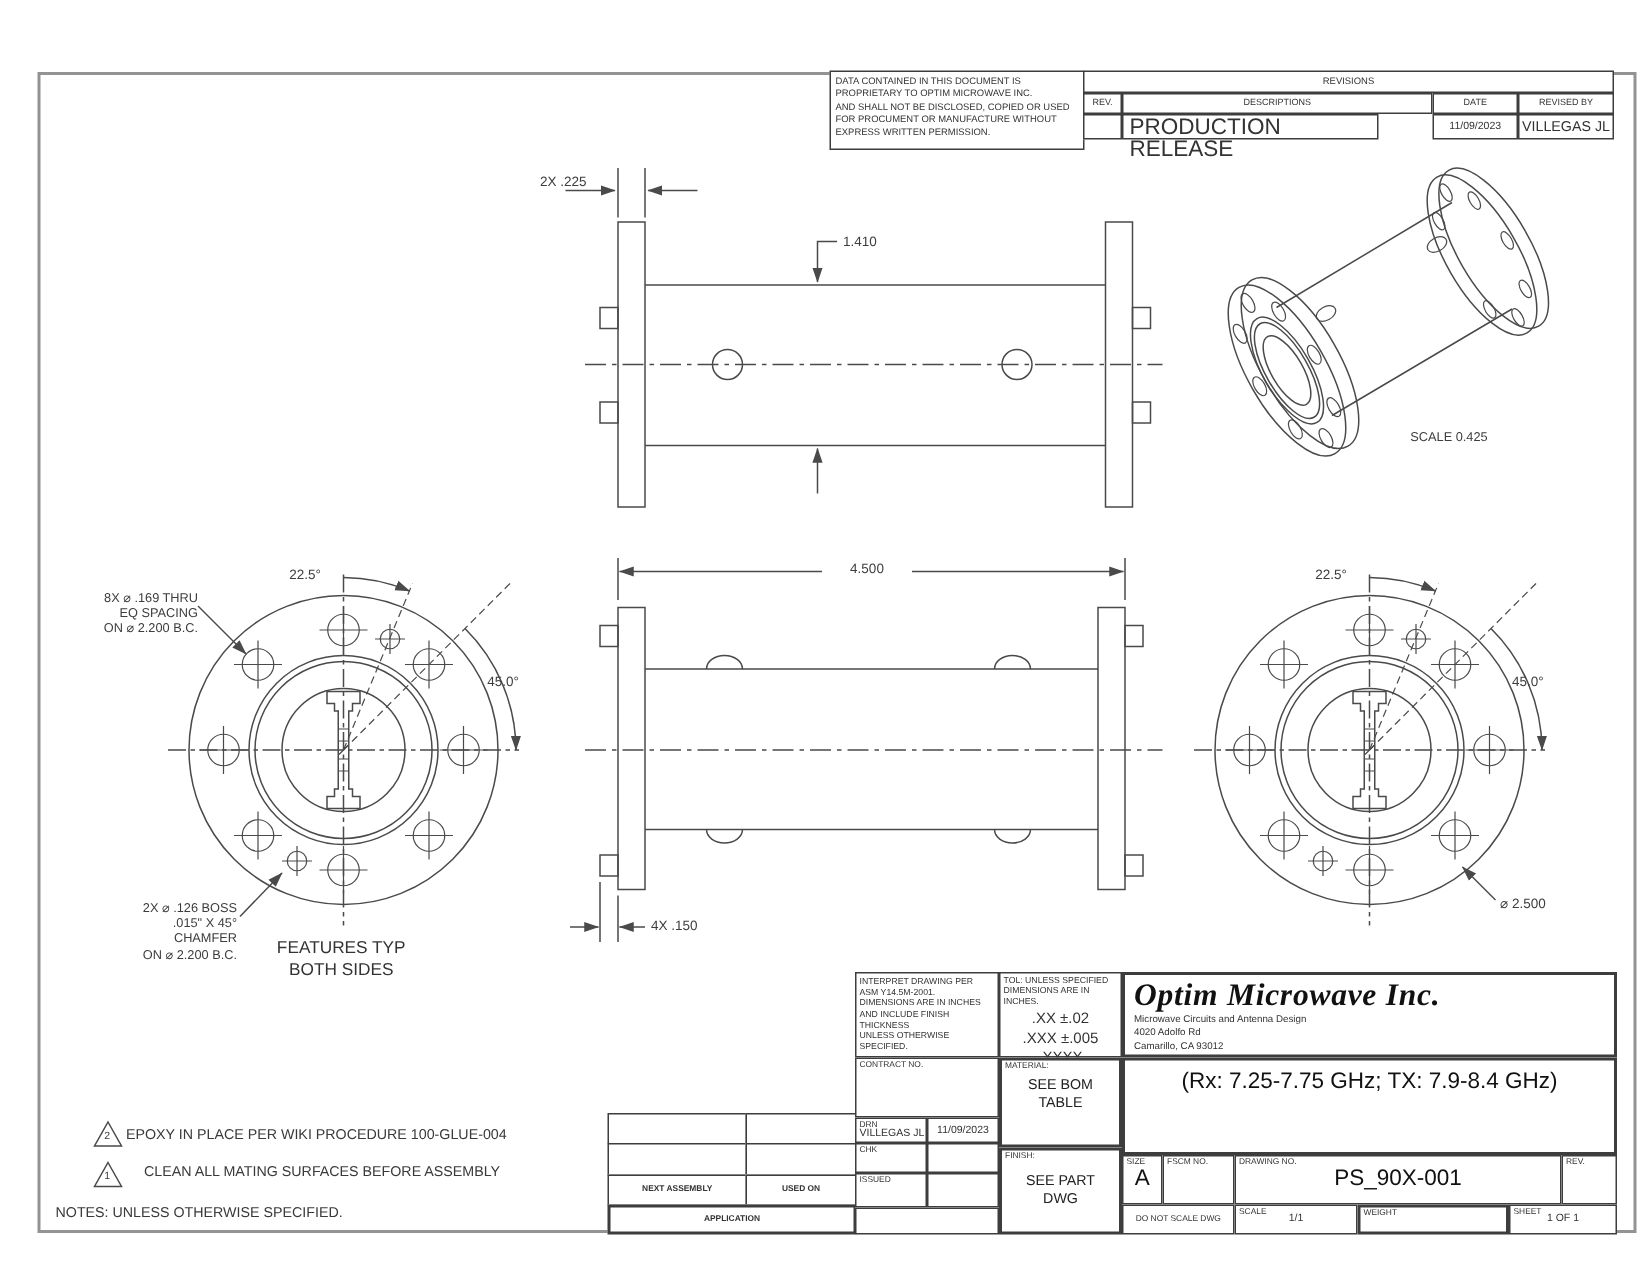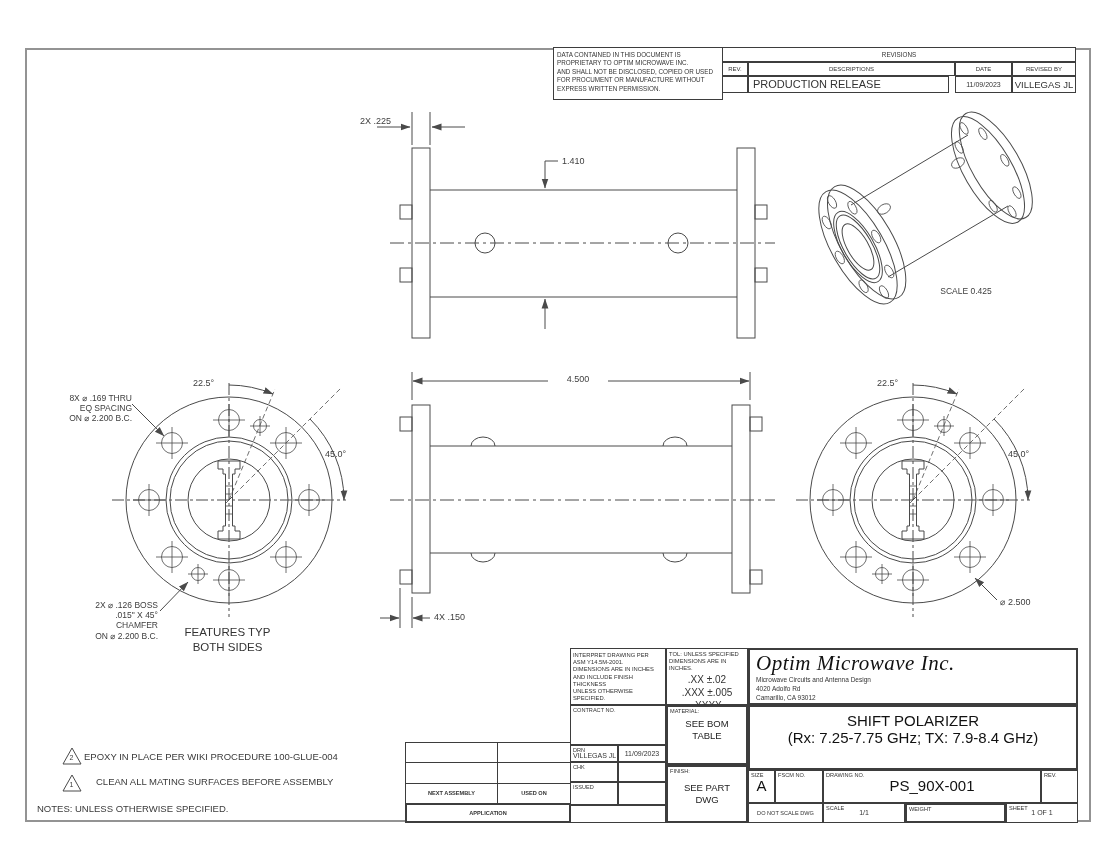--- a/index.html
+++ b/index.html
@@ -16,21 +16,21 @@
   .tag{font-size:5.6px;color:#333;padding:1px 0 0 2px;line-height:1.1;}
   .center{text-align:center;}
   .right{text-align:right;}
   
   #notice{left:553px;top:47px;width:170px;height:53px;font-size:6.3px;
           line-height:1.34;padding:3px 3px;}
   #revtable{left:722px;top:47px;width:354px;height:46px;border:none;}
   #revtable .cell{font-size:6px;}
   
   .tb-small{font-size:5.8px;line-height:1.25;color:#333;}
-  .logo{font-family:"Liberation Serif",serif;font-weight:normal;font-style:italic;
+  .logo{font-family:"Liberation Serif",serif;font-weight:bold;font-style:italic;
         font-size:21px;color:#111;letter-spacing:.5px;}
   .bigval{font-size:15px;color:#111;}
   .seeval{font-size:9.5px;color:#222;line-height:1.25;font-weight:500;}
   .notetxt{position:absolute;font-size:9.5px;color:#3a3a3a;white-space:nowrap;}
   .tri-num{position:absolute;font-size:7px;color:#3a3a3a;}
 </style>
 </head>
 <body>
 
 <div id="frame"></div>
@@ -220,21 +220,21 @@
   <div>FOR PROCUMENT OR MANUFACTURE WITHOUT</div>
   <div>EXPRESS WRITTEN PERMISSION.</div>
 </div>
 <div class="abs" id="revtable">
   <div class="cell center" style="left:0;top:0;width:354px;height:15px;line-height:13px;font-size:6.3px;">REVISIONS</div>
   <div class="cell center" style="left:0;top:15px;width:26px;height:14px;line-height:12px;">REV.</div>
   <div class="cell center" style="left:26px;top:15px;width:207px;height:14px;line-height:12px;">DESCRIPTIONS</div>
   <div class="cell center" style="left:233px;top:15px;width:57px;height:14px;line-height:12px;">DATE</div>
   <div class="cell center" style="left:290px;top:15px;width:64px;height:14px;line-height:12px;">REVISED BY</div>
   <div class="cell" style="left:0;top:29px;width:26px;height:17px;"></div>
-  <div class="cell" style="left:26px;top:29px;width:201px;height:17px;font-size:11px;line-height:15px;padding-left:4px;">PRODUCTION RELEASE</div>
+  <div class="cell" style="left:26px;top:29px;width:171px;height:17px;font-size:15px;line-height:15px;padding-left:4px;">PRODUCTION RELEASE</div>
   <div class="cell center" style="left:233px;top:29px;width:57px;height:17px;font-size:7px;line-height:15px;">11/09/2023</div>
   <div class="cell center" style="left:290px;top:29px;width:64px;height:17px;font-size:9.5px;line-height:15px;">VILLEGAS JL</div>
 </div>
 
 <div>
   <div class="cell" style="left:405px;top:742px;width:93px;height:21px;"></div>
   <div class="cell" style="left:497px;top:742px;width:74px;height:21px;"></div>
   <div class="cell" style="left:405px;top:762px;width:93px;height:22px;"></div>
   <div class="cell" style="left:497px;top:762px;width:74px;height:22px;"></div>
   <div class="cell center" style="left:405px;top:783px;width:93px;height:21px;font-size:5.6px;font-weight:bold;line-height:19px;">NEXT ASSEMBLY</div>
@@ -279,21 +279,20 @@
 
   <div class="cell cell-b" style="left:666px;top:705px;width:82px;height:60px;">
     <div class="tag">MATERIAL:</div>
     <div class="center seeval" style="margin-top:4px;">
       <div>SEE BOM</div>
       <div>TABLE</div>
     </div>
   </div>
 
   <div class="cell cell-b center" style="left:748px;top:705px;width:330px;height:65px;padding-top:5px;">
-    <div class="bigval">SHIFT POLARIZER</div>
     <div class="bigval">(Rx: 7.25-7.75 GHz; TX: 7.9-8.4 GHz)</div>
   </div>
 
   <div class="cell" style="left:570px;top:745px;width:48px;height:17px;">
     <div class="tag">DRN</div>
     <div style="font-size:7px;padding-left:2px;margin-top:-1px;">VILLEGAS JL</div>
   </div>
   <div class="cell center" style="left:618px;top:745px;width:48px;height:17px;font-size:7px;line-height:16px;">11/09/2023</div>
   <div class="cell" style="left:570px;top:762px;width:48px;height:20px;">
     <div class="tag">CHK</div>

